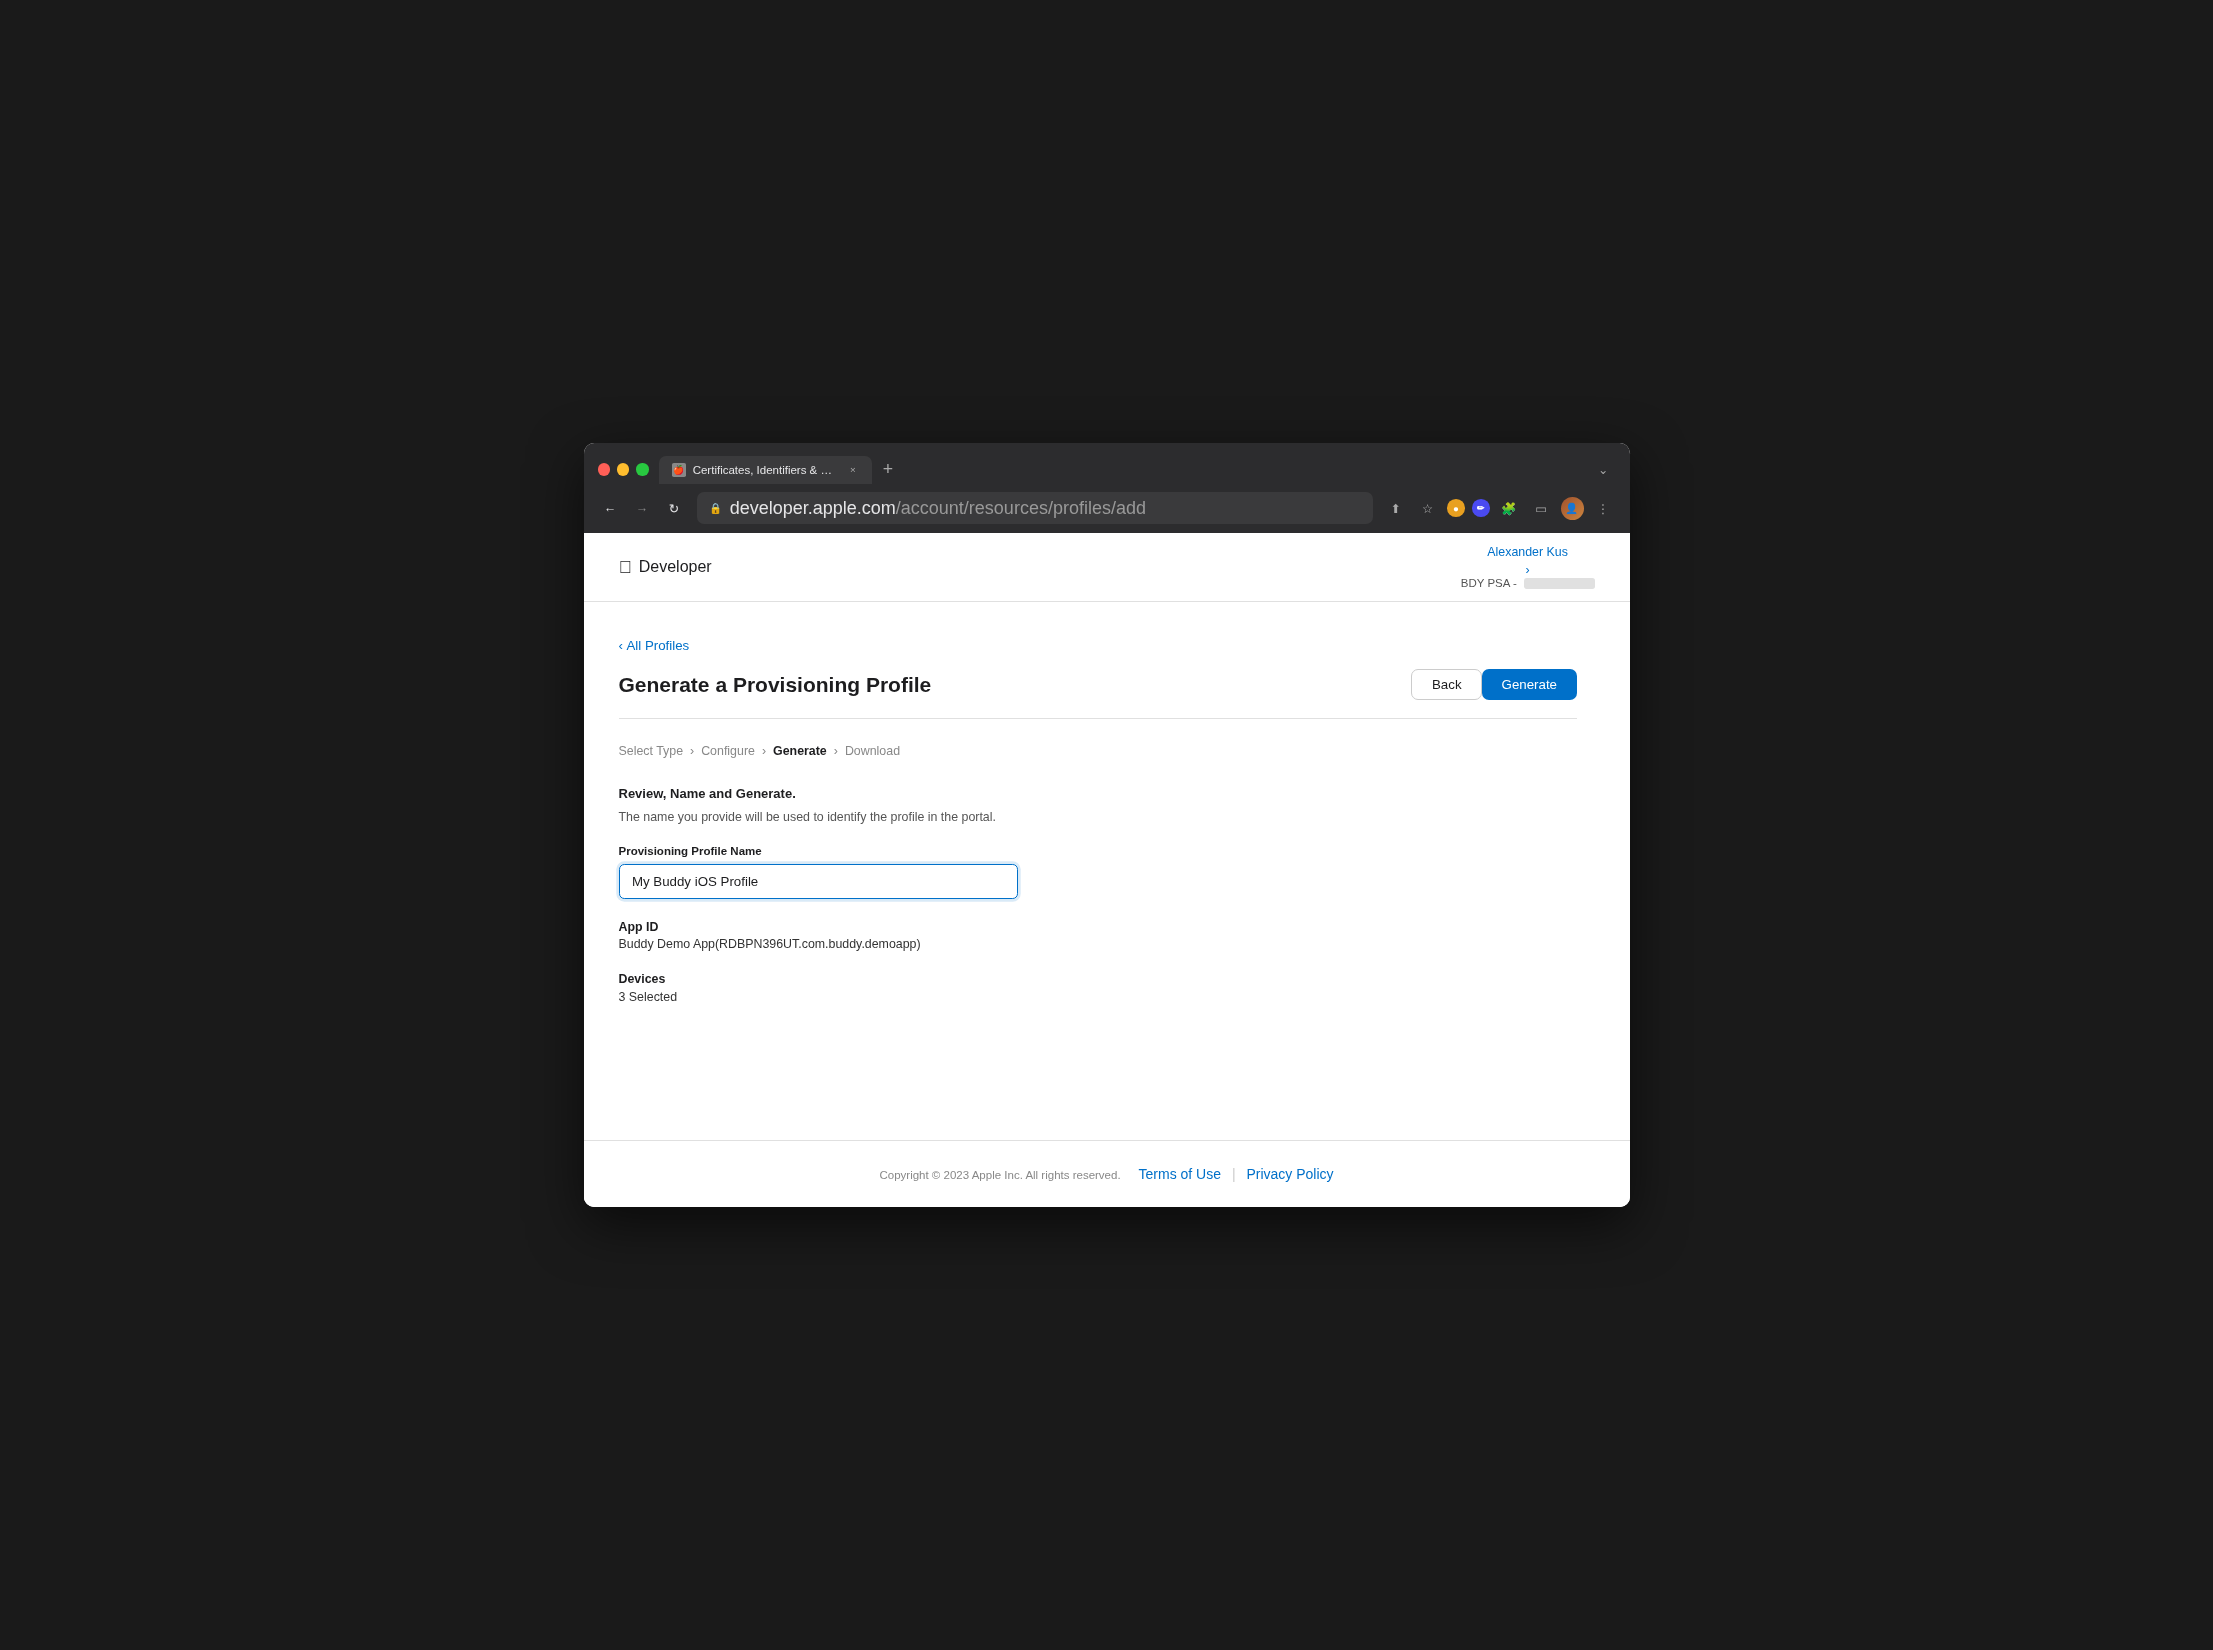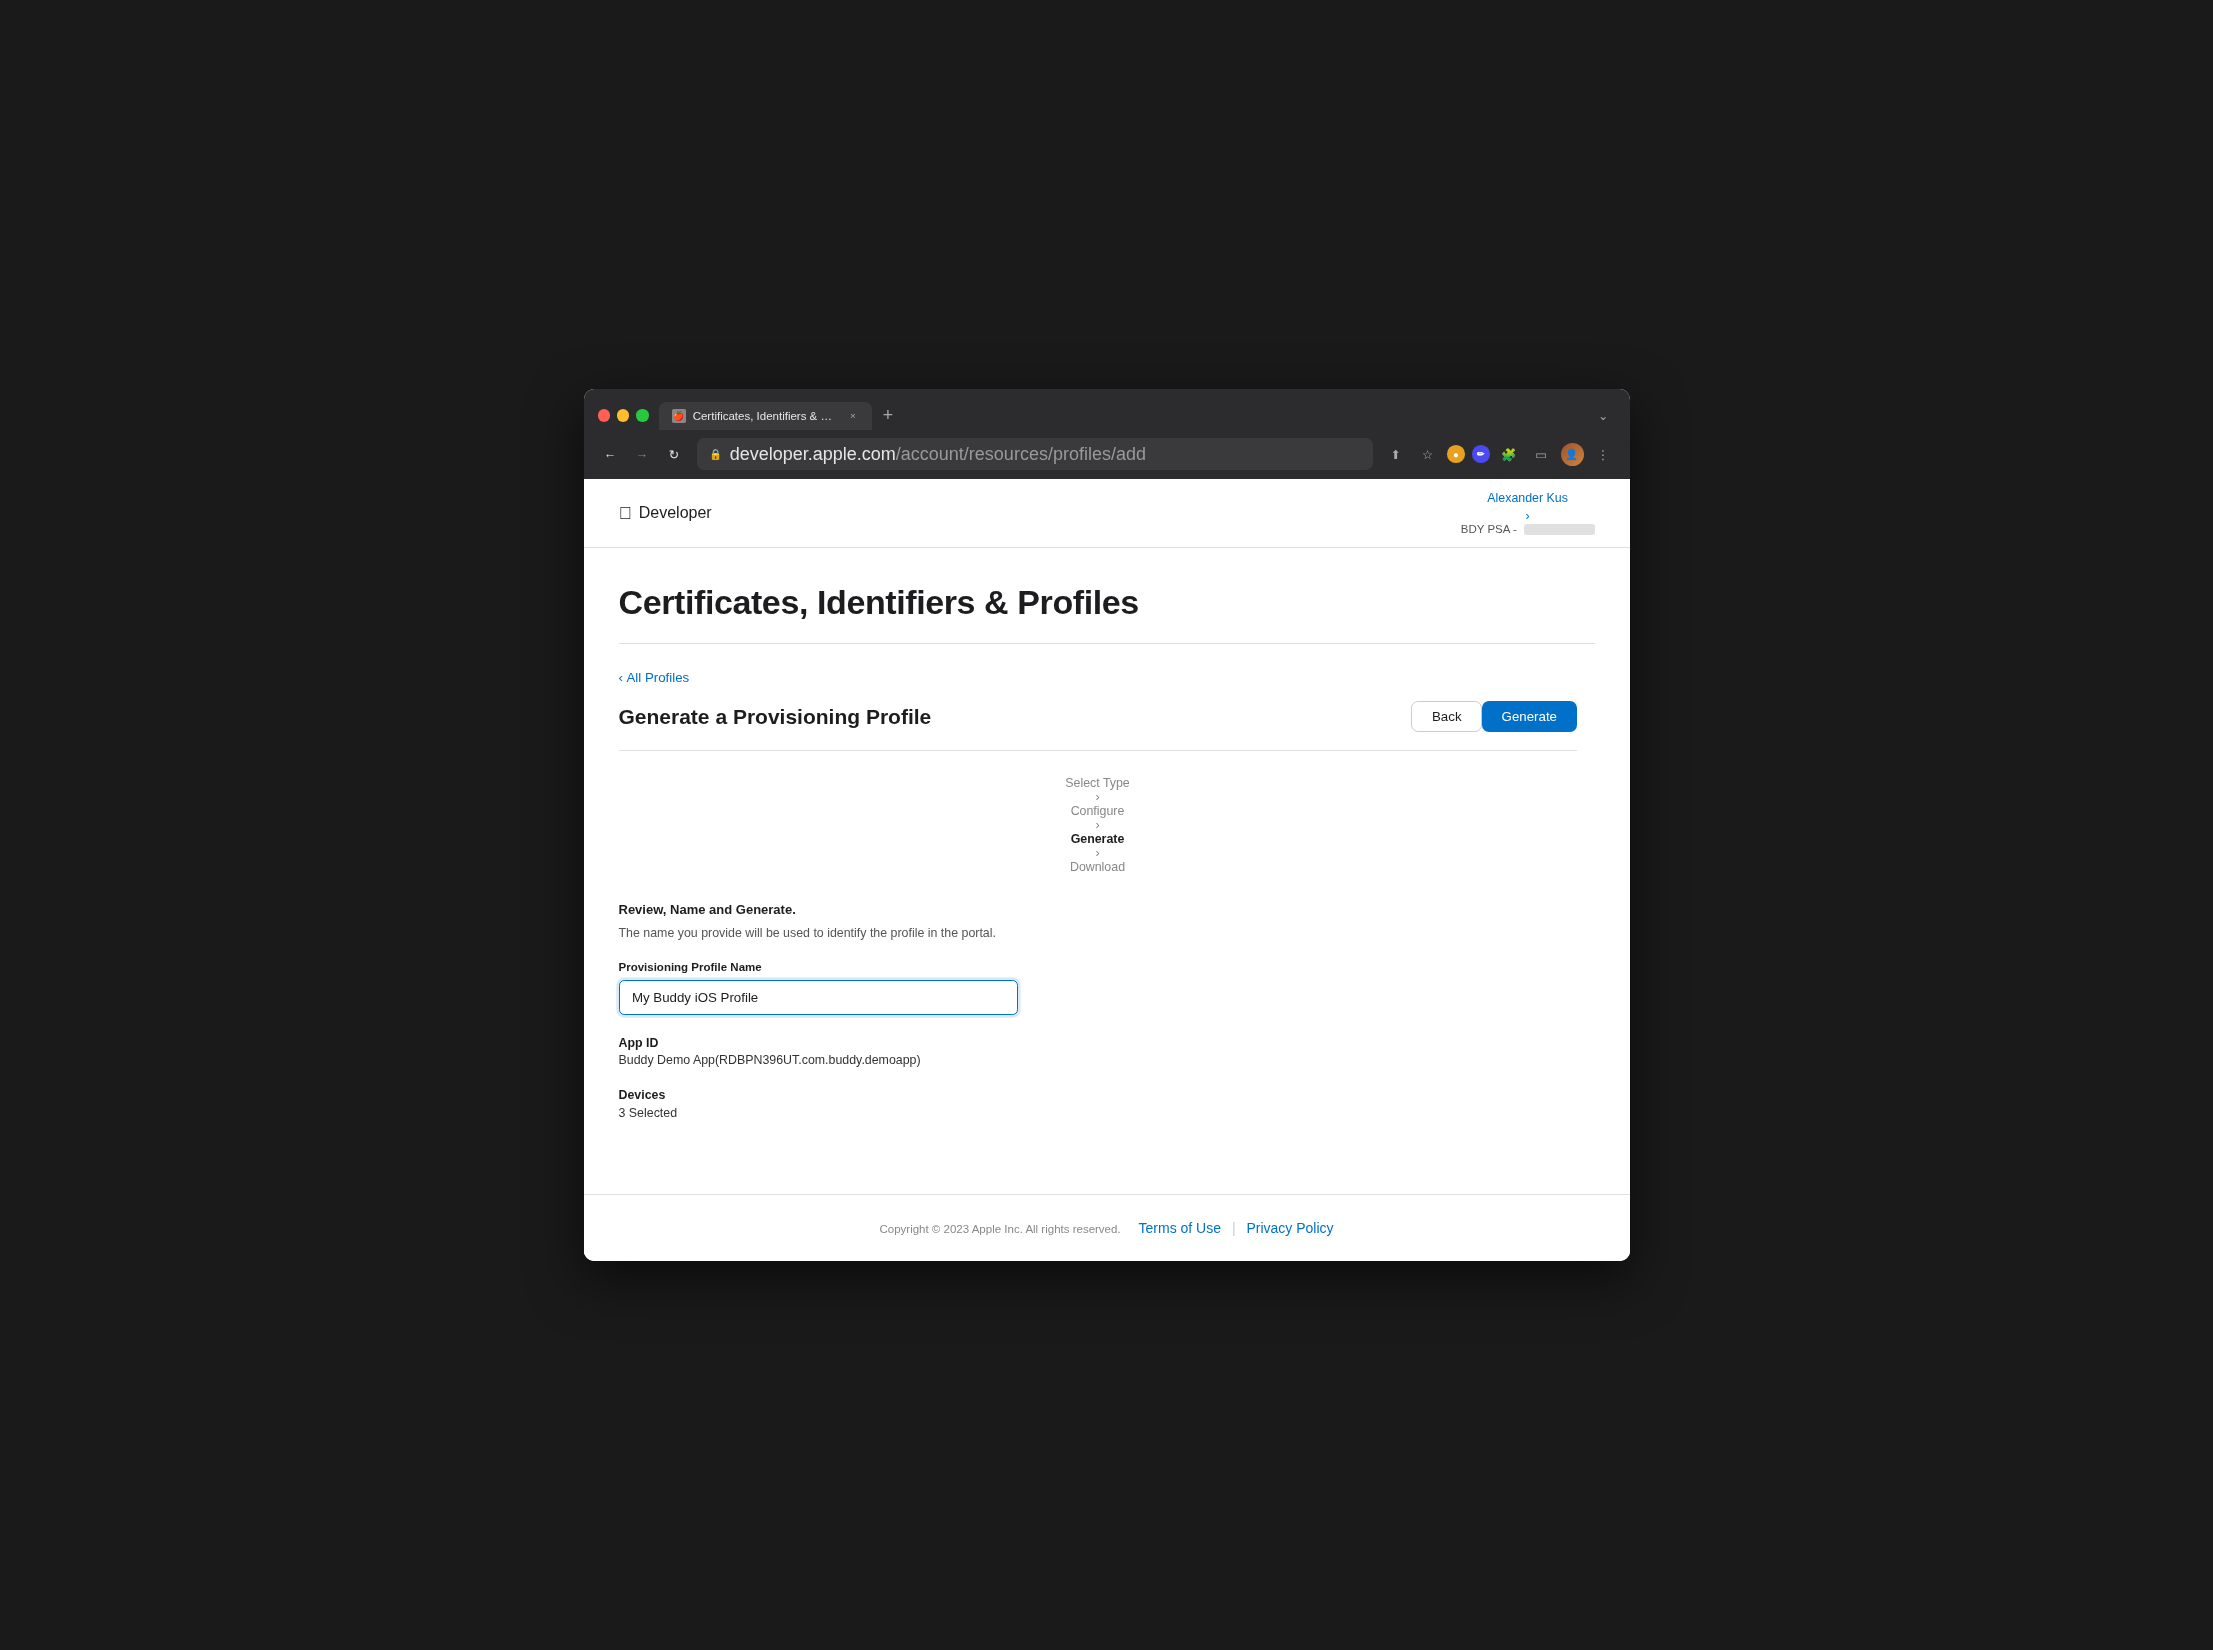--- a/index.html
+++ b/index.html
@@ -340,21 +340,20 @@
       border-top: 0.9px solid #e0e0e0;
       margin-bottom: 25px;
     }
 
     .steps-bar {
       display: flex;
       align-items: center;
       gap: 0;
       margin-bottom: 28px;
       font-size: 12.4px;
-      flex-direction: column;
     }
 
     .step {
       color: #888;
     }
 
     .step.active {
       color: #1d1d1f;
       font-weight: 600;
     }
@@ -500,23 +499,20 @@
         </div>
         <div class="user-team">
           <span>BDY PSA -</span>
           <span style="display:inline-block;width:71px;height:10.6px;background:#e0e0e0;border-radius:2.7px;vertical-align:middle;margin-left:3.5px;"></span>
         </div>
       </div>
     </div>
 
     <div class="main-content">
 
-      <div class="page-title-section">
-        <h1 class="page-title">Certificates, Identifiers &amp; Profiles</h1>
-      </div>
 
       <div class="content-section">
 
         <a class="breadcrumb-link">
           <span>‹</span>
           <span>All Profiles</span>
         </a>
 
         <div class="section-header">
           <h2 class="section-title">Generate a Provisioning Profile</h2>

